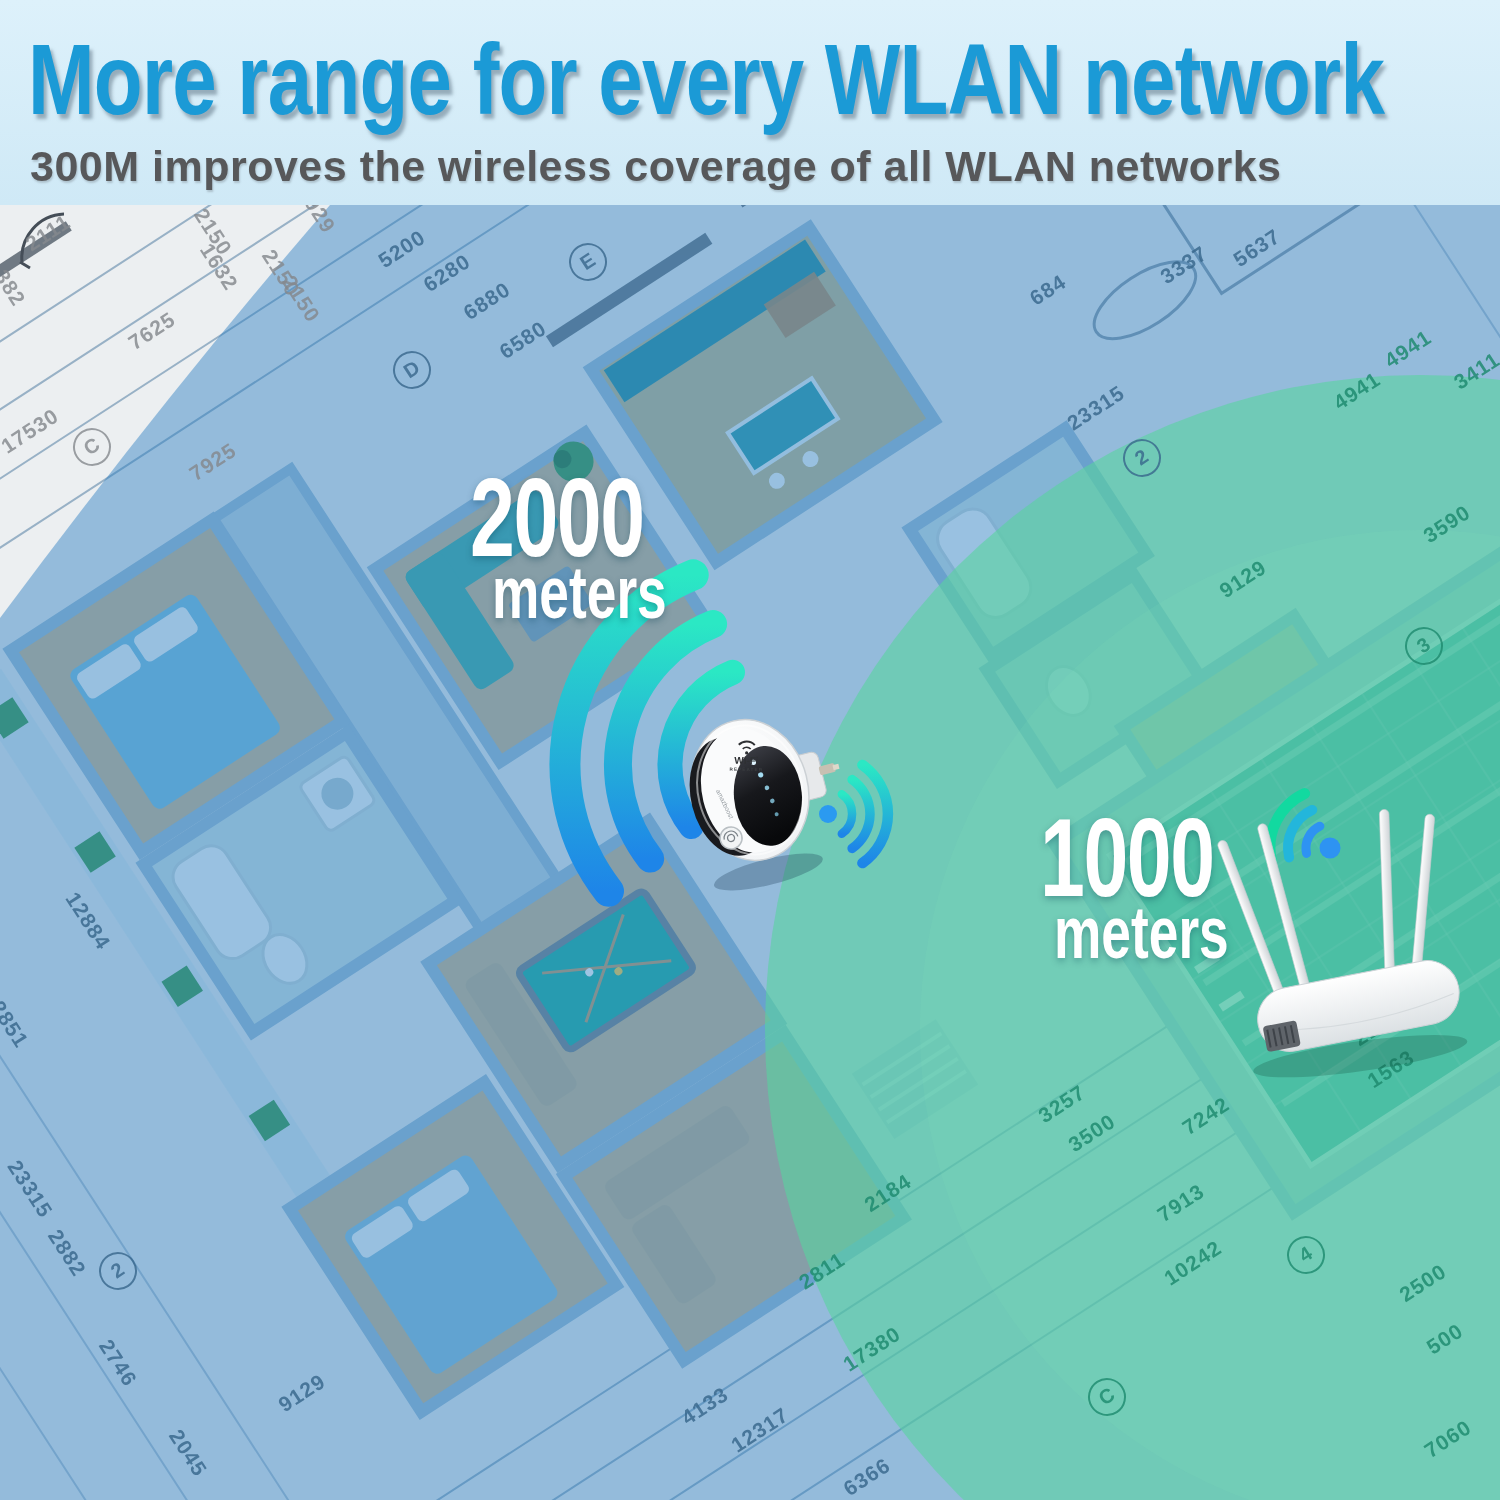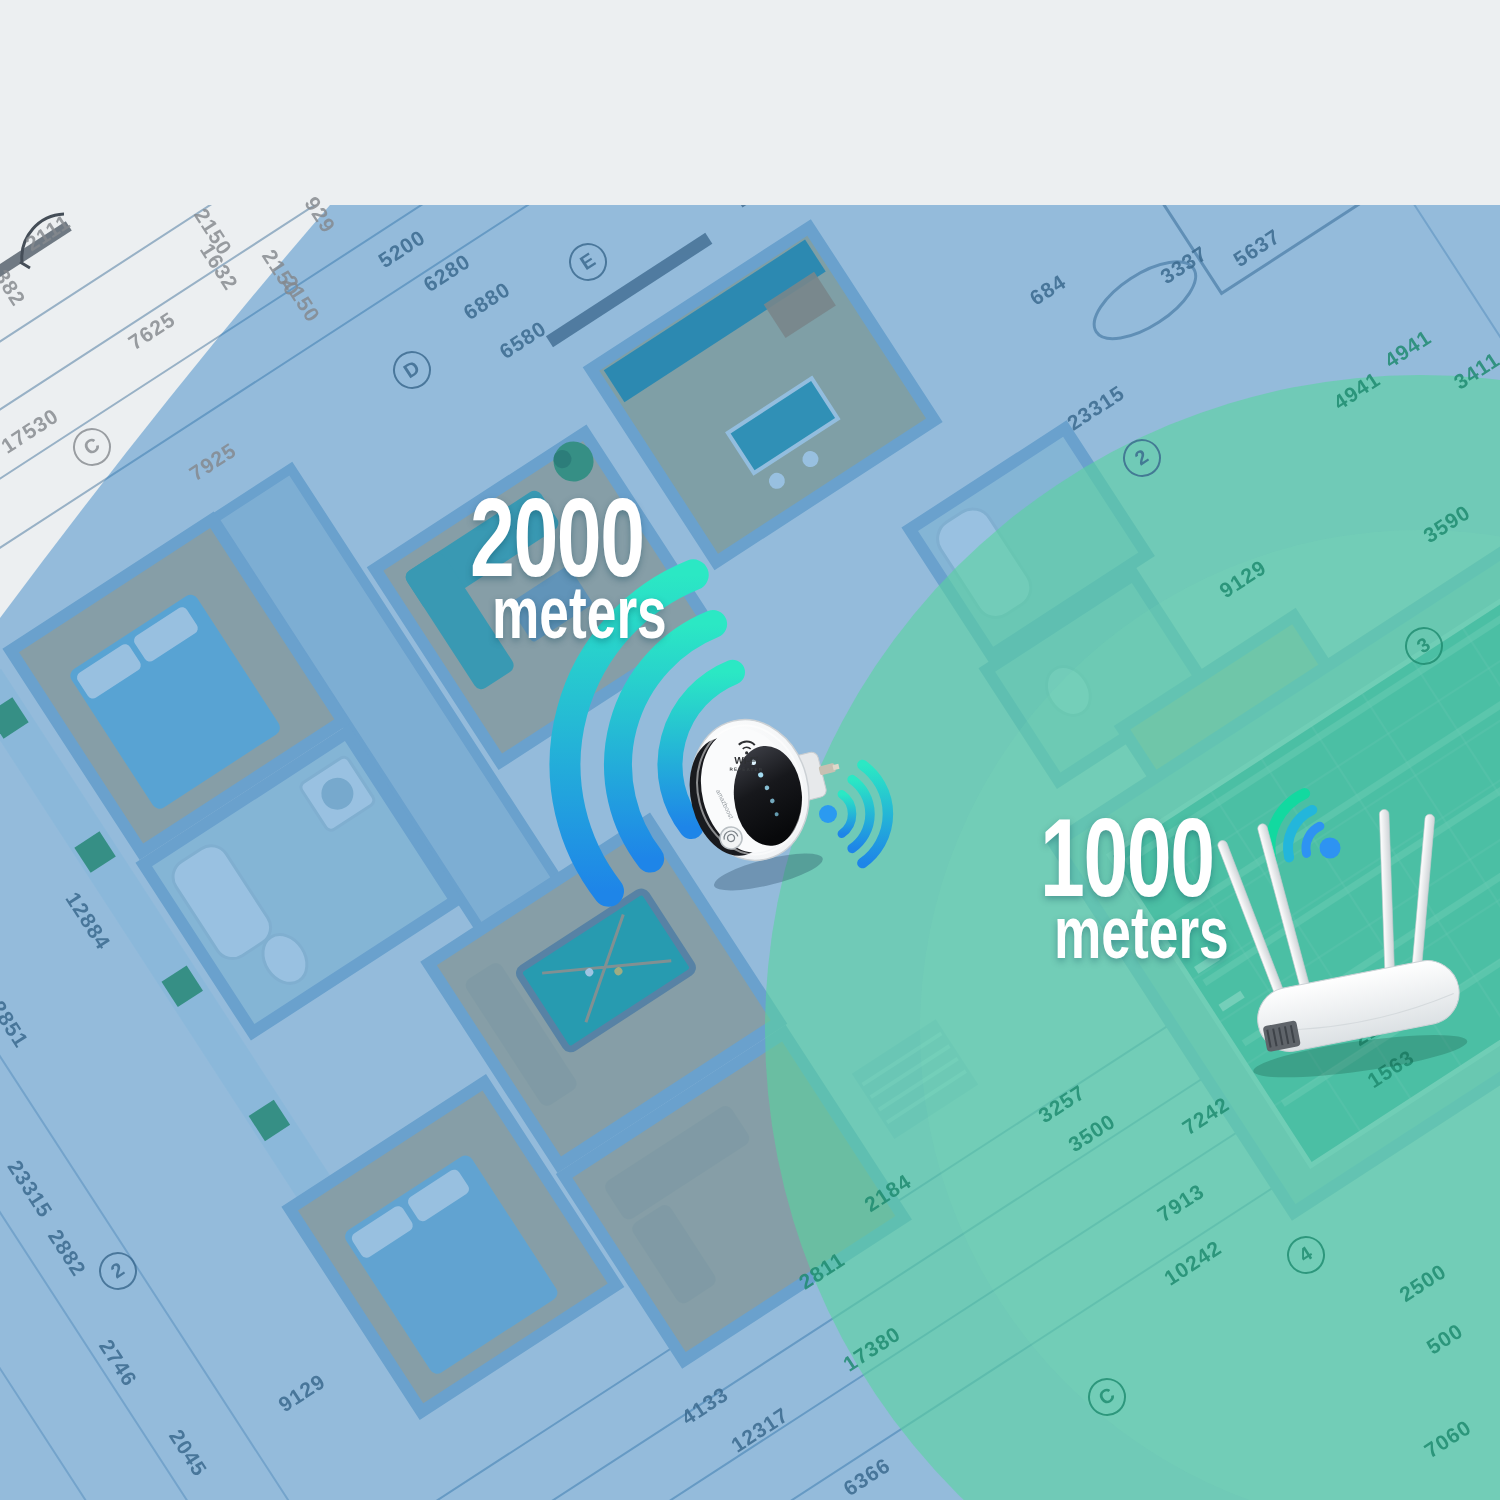--- a/index.html
+++ b/index.html
@@ -29,21 +29,21 @@
   .zb{color:#38678c;}
   .zg{color:#1d8a6e;}
 
   
   .range-label{position:absolute;z-index:40;color:#fff;
                text-shadow:0 3px 9px rgba(0,60,80,.35);}
   .range-label .num{font-size:112px;font-weight:bold;line-height:1;letter-spacing:-2px;
                     transform:scaleX(.72);transform-origin:0 0;}
   .range-label .unit{font-size:74px;font-weight:bold;line-height:1;margin-top:-18px;
                      transform:scaleX(.72);transform-origin:0 0;}
-  #lab2000{left:470px;top:482px;}
+  #lab2000{left:470px;top:462px;}
   #lab2000 .unit{margin-left:22px;}
   #lab1000{left:1040px;top:802px;}
   #lab1000 .unit{margin-left:14px;}
 
   
   .devT1{font-size:10px;font-weight:bold;fill:#2e3033;text-anchor:middle;}
   .devT2{font-size:4.6px;font-weight:bold;letter-spacing:1.1px;fill:#3a3d40;text-anchor:middle;}
   .devT3{font-size:6.5px;fill:#9aa0a5;text-anchor:middle;}
 </style>
 </head>
@@ -311,14 +311,18 @@
 
   <div class="range-label" id="lab2000">
     <div class="num">2000</div>
     <div class="unit">meters</div>
   </div>
   <div class="range-label" id="lab1000">
     <div class="num">1000</div>
     <div class="unit">meters</div>
   </div>
 
+  <div class="header">
+    <h1 class="headline">More range for every WLAN network</h1>
+    <div class="subheadline">300M improves the wireless coverage of all WLAN networks</div>
+  </div>
 
 </div>
 
 </body></html>

